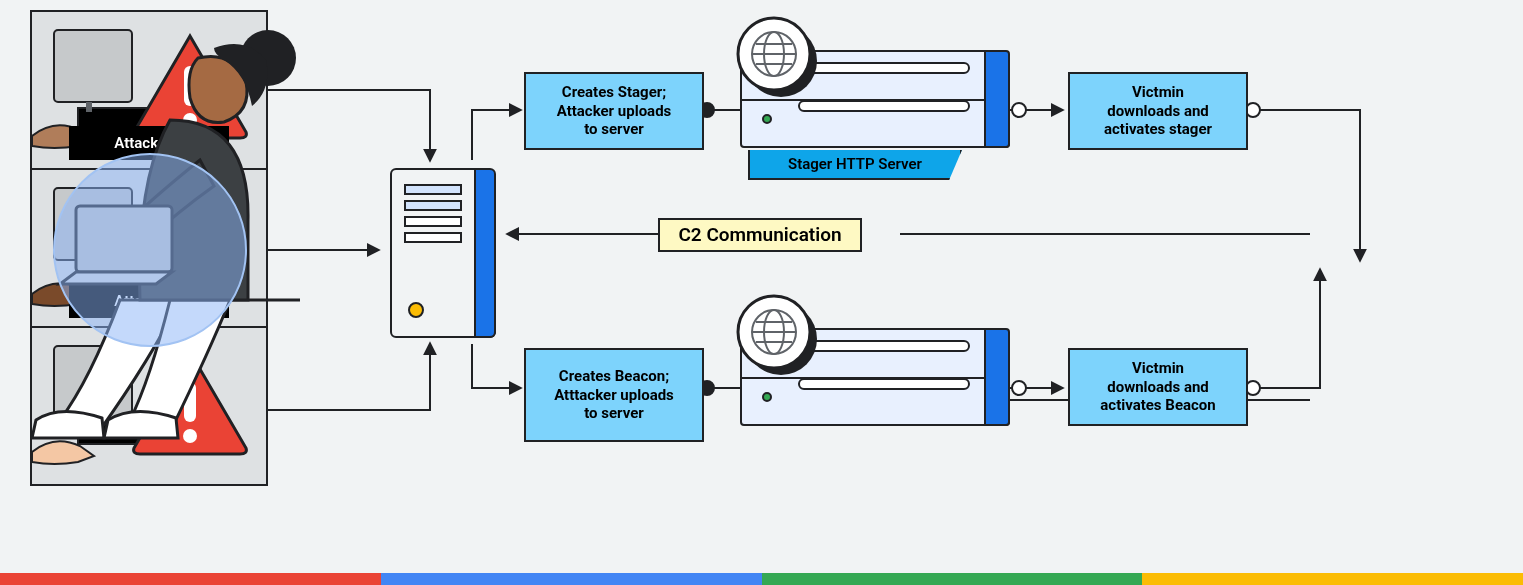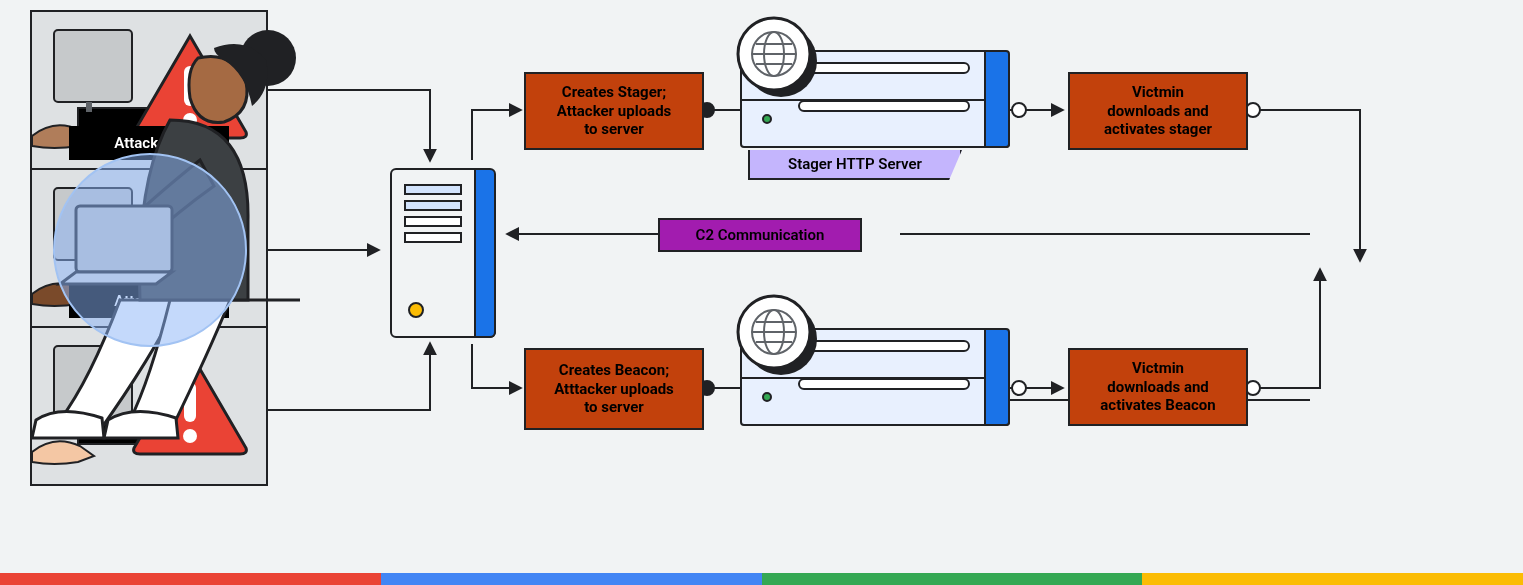--- a/index.html
+++ b/index.html
@@ -16,34 +16,34 @@
   .server{position:absolute;left:390px;top:168px;width:106px;height:170px}
   .server-shadow{position:absolute;left:6px;top:6px;width:100px;height:164px;background:#202124;border-radius:6px}
   .server-side{position:absolute;right:0;top:0;width:22px;height:170px;background:#1a73e8;border:2px solid #202124;border-radius:0 6px 6px 0}
   .server-face{position:absolute;left:0;top:0;width:86px;height:170px;background:#f1f3f4;border:2px solid #202124;border-radius:6px 0 0 6px}
   .server-face .slot{height:11px;margin:5px 12px 0;border:2px solid #202124;background:#fff}
   .server-face .slot:first-child{margin-top:14px;background:#d2e3fc}
   .server-face .slot:nth-child(2){background:#d2e3fc}
   .server-face .led{position:absolute;left:16px;bottom:18px;width:16px;height:16px;border-radius:50%;background:#fbbc04;border:2px solid #202124}
 
   
-  .box{position:absolute;background:#c2410c;border:2px solid #202124;text-align:center;display:flex;align-items:center;justify-content:center;font-weight:700;font-size:15px;line-height:1.25;padding:8px 14px}
-  .box-small{background:#a21caf;font-weight:600;font-size:15px}
+  .box{position:absolute;background:#7dd3fc;border:2px solid #202124;text-align:center;display:flex;align-items:center;justify-content:center;font-weight:700;font-size:15px;line-height:1.25;padding:8px 14px}
+  .box-small{background:#fef9c3;font-weight:600;font-size:19px}
 
   
   .web{position:absolute}
   .web-body{position:relative;width:270px;height:98px}
   .web-shadow{position:absolute;left:6px;top:6px;width:264px;height:92px;background:#202124;border-radius:4px}
   .web-side{position:absolute;right:0;top:0;width:26px;height:98px;background:#1a73e8;border:2px solid #202124;border-radius:0 4px 4px 0}
   .web-face{position:absolute;left:0;top:0;width:246px;height:98px;background:#e8f0fe;border:2px solid #202124;border-radius:4px 0 0 4px}
   .web-face .line{height:12px;border:2px solid #202124;border-radius:10px;background:#fff;margin:10px 14px 0 56px}
   .web-face .line:first-child{margin-top:16px}
   .web-face .divider{position:absolute;left:0;right:0;top:50%;border-top:2px solid #202124}
   .web-face .dot{position:absolute;left:20px;bottom:22px;width:10px;height:10px;border-radius:50%;background:#34a853;border:2px solid #202124}
-  .web-label{position:absolute;left:8px;top:100px;background:#c4b5fd;border:2px solid #202124;border-top:none;padding:5px 38px;font-weight:600;font-size:15px;clip-path:polygon(0 0,100% 0,94% 100%,0 100%)}
+  .web-label{position:absolute;left:8px;top:100px;background:#0ea5e9;border:2px solid #202124;border-top:none;padding:5px 38px;font-weight:600;font-size:15px;clip-path:polygon(0 0,100% 0,94% 100%,0 100%)}
   .globe{position:absolute;left:-6px;top:-36px}
 
   
   .victim{position:absolute;right:20px;bottom:40px;width:300px;height:440px}
 
   
   .colorbar{position:absolute;bottom:0;left:0;right:0;height:12px;display:flex}
   .colorbar div{flex:1}
   .c-red{background:#ea4335}
   .c-blue{background:#4285f4}
@@ -152,21 +152,21 @@
     <div class="led"></div>
   </div>
 </div>
 
 <div class="box" style="left:524px;top:72px;width:180px;height:78px">
   <span style="white-space:pre-line">Creates Stager;
 Attacker uploads
 to server</span>
 </div>
 
-<div class="box" style="left:524px;top:348px;width:180px;height:82px">
+<div class="box" style="left:524px;top:348px;width:180px;height:94px">
   <span style="white-space:pre-line">Creates Beacon;
 Atttacker uploads
 to server</span>
 </div>
 
 <div class="box box-small" style="left:658px;top:218px;width:204px;height:34px">
   <span>C2 Communication</span>
 </div>
 
 <div class="web" style="left:740px;top:50px">

